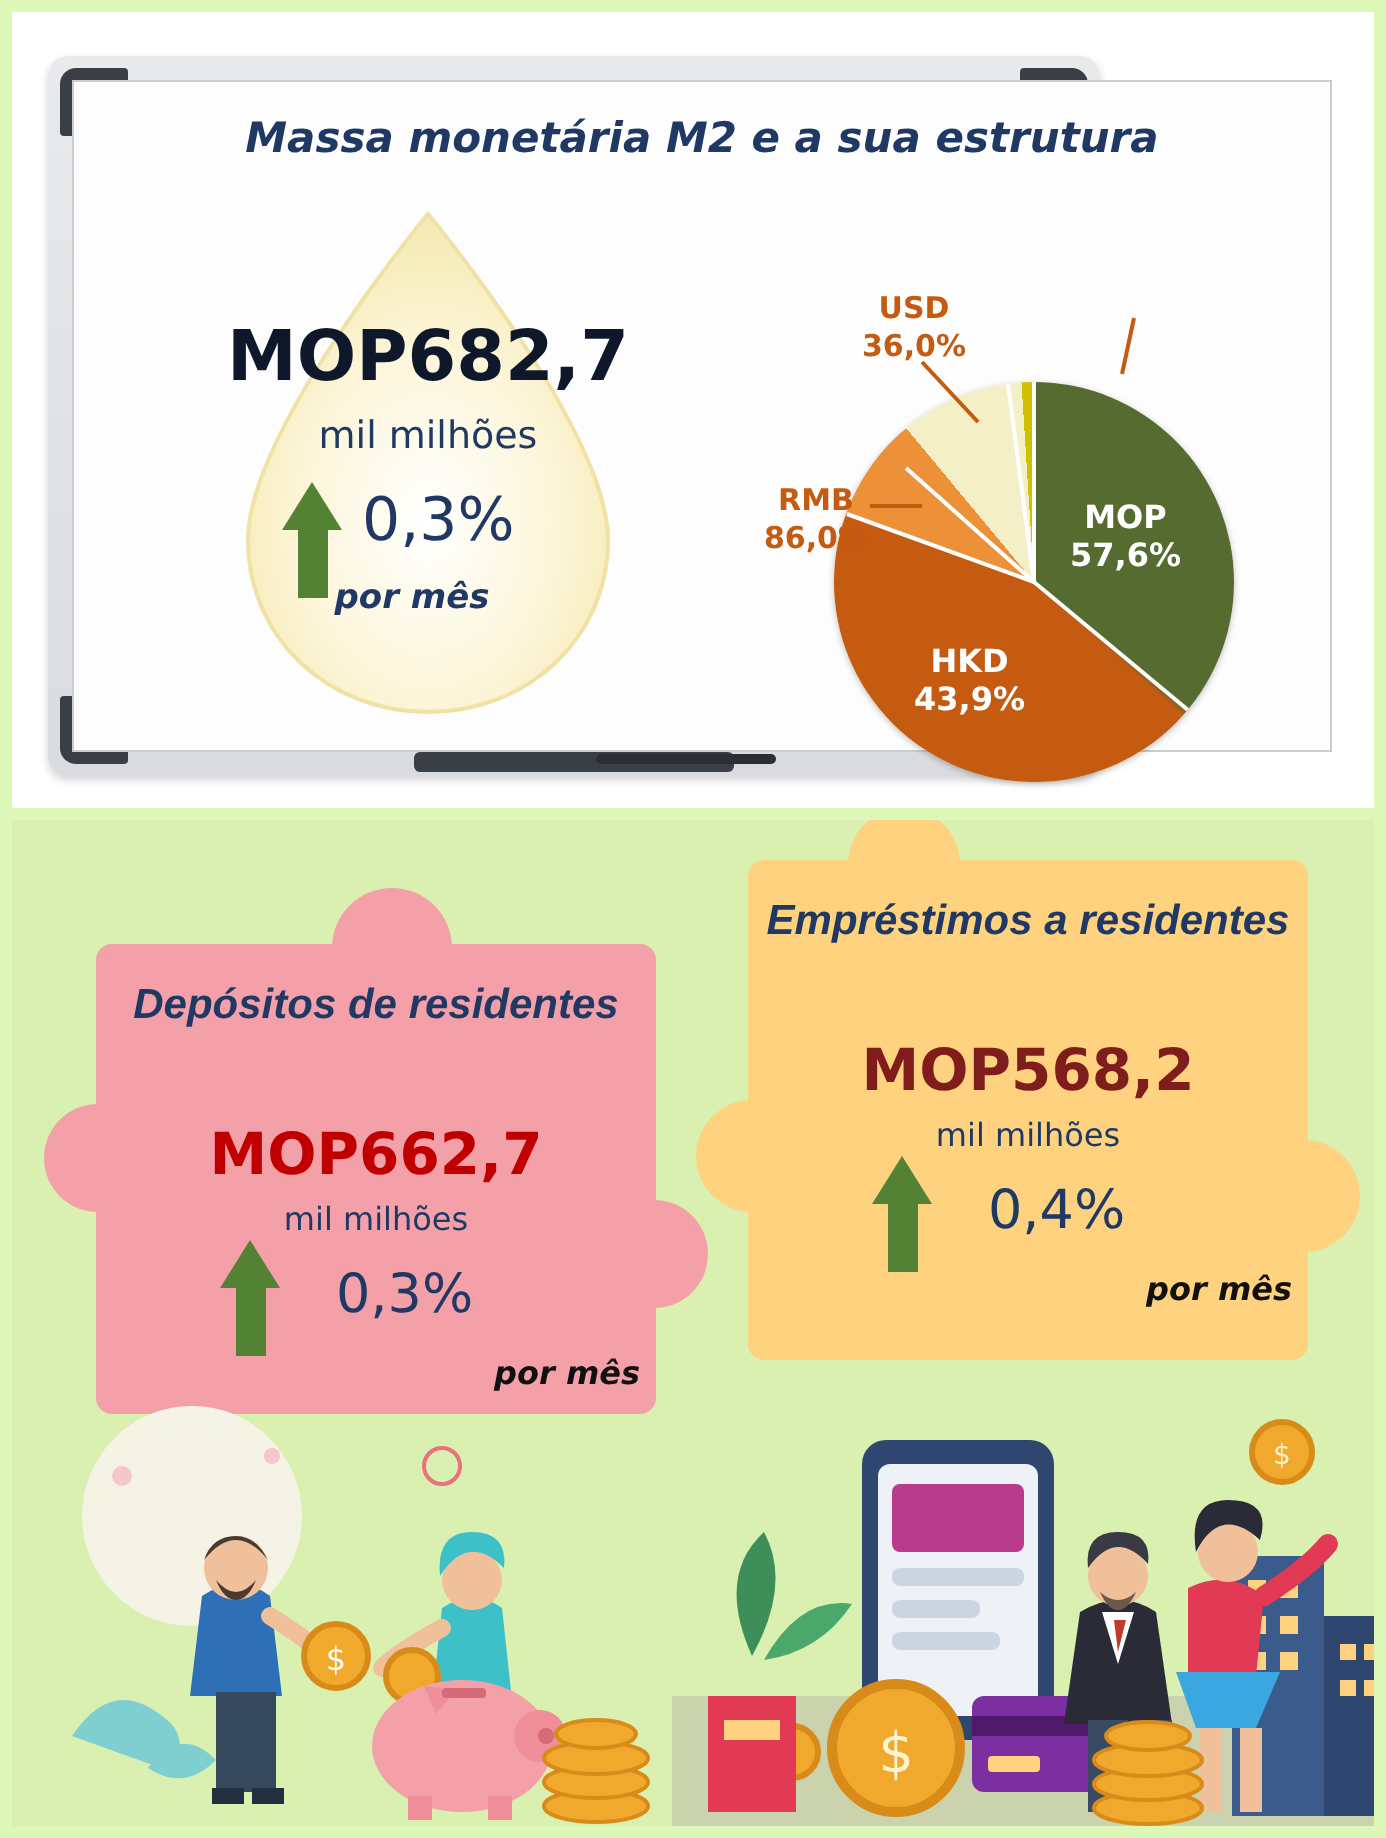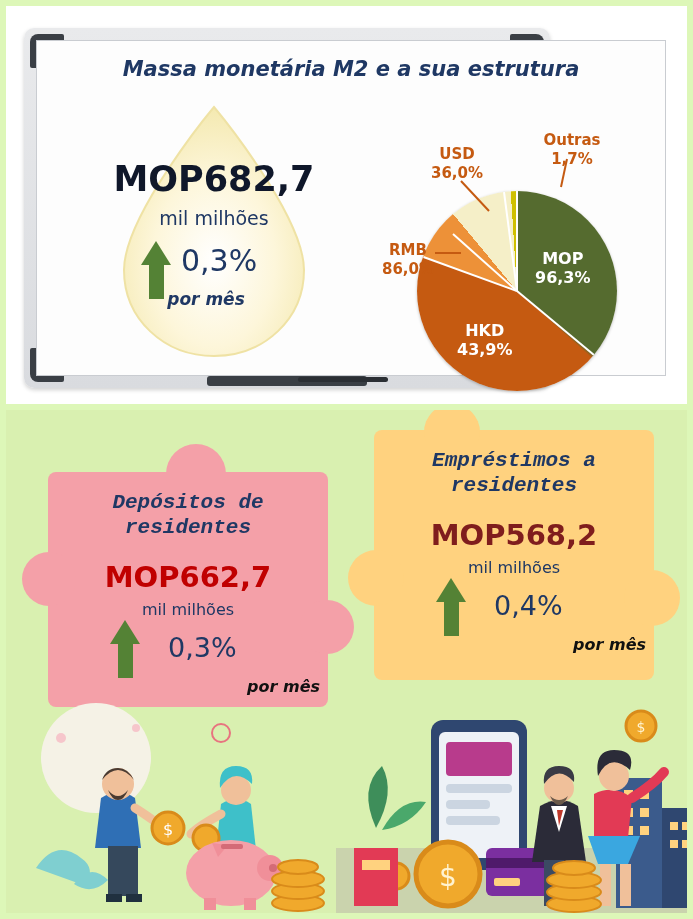--- a/index.html
+++ b/index.html
@@ -270,21 +270,21 @@
   .pz-title {
     position: absolute;
     left: 0; right: 0;
     top: 18px;
     text-align: center;
     font-size: 21px;
     font-weight: bold;
     font-style: italic;
     color: #1f3864;
     line-height: 1.2;
-    font-family: Liberation Mono, monospace;
+    font-family: Liberation Sans, sans-serif;
   }
   .pz-value {
     position: absolute;
     left: 0; right: 0;
     top: 88px;
     text-align: center;
     font-size: 29px;
     font-weight: bold;
     font-family: "DejaVu Sans", sans-serif;
   }
@@ -375,35 +375,31 @@
             <g stroke="#ffffff" stroke-width="2">
               <line x1="100" y1="100" x2="100" y2="0"></line>
               <line x1="100" y1="100" x2="177" y2="164"></line>
               <line x1="100" y1="100" x2="6.5" y2="66"></line>
               <line x1="100" y1="100" x2="36" y2="43"></line>
               <line x1="100" y1="100" x2="87" y2="1"></line>
             </g>
           </svg>
           <div class="slice-label mop">
             <span>MOP</span><br>
-            <span>96,3%</span>
+            <span>57,6%</span>
           </div>
           <div class="slice-label hkd">
             <span>HKD</span><br>
             <span>43,9%</span>
           </div>
         </div>
 
         <div class="out-label usd">
           <span>USD</span><br>
           <span>36,0%</span>
-        </div>
-        <div class="out-label outras">
-          <span>Outras</span><br>
-          <span>1,7%</span>
         </div>
         <div class="out-label rmb">
           <span>RMB</span><br>
           <span>86,0%</span>
         </div>
         <svg style="position:absolute;left:0;top:0;width:630px;height:336px;pointer-events:none;">
           <g stroke="#c55a11" stroke-width="2" fill="none">
             <path d="M424 140 L452 170"></path>
             <path d="M530 118 L524 146"></path>
             <path d="M398 212 L424 212"></path>

